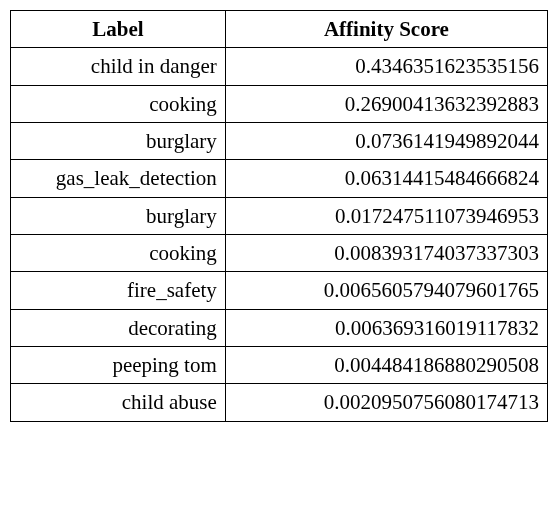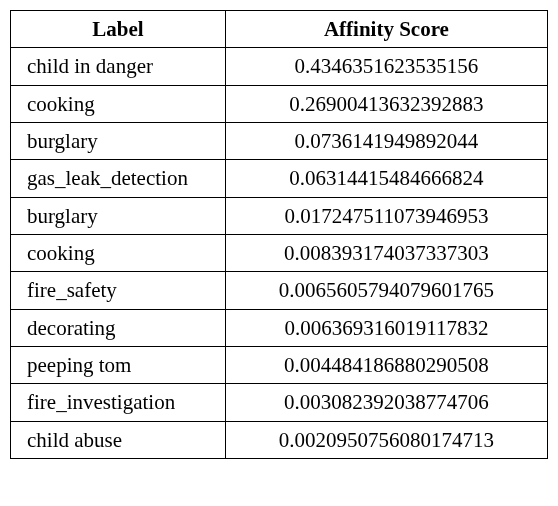--- a/index.html
+++ b/index.html
@@ -10,35 +10,35 @@
       width: 558px;
       box-sizing: border-box;
     }
     table {
       border-collapse: collapse;
       width: 100%;
       table-layout: fixed;
     }
     th, td {
       border: 1px solid #000;
-      padding: 4px 16px;
+      padding: 4px 8px;
       font-size: 21px;
       line-height: 1.35;
       vertical-align: middle;
     }
     th {
       font-weight: bold;
       text-align: center;
     }
     td.label-cell {
-      text-align: left;
+      text-align: right;
       margin-left: 40px;
     }
     td.score-cell {
-      text-align: center;
+      text-align: right;
       font-variant-numeric: tabular-nums;
     }
     col.label-col {
       width: 40%;
     }
     col.score-col {
       width: 60%;
     }
   </style>
 </head>
@@ -86,21 +86,17 @@
       </tr>
       <tr>
         <td class="label-cell">decorating</td>
         <td class="score-cell">0.006369316019117832</td>
       </tr>
       <tr>
         <td class="label-cell">peeping tom</td>
         <td class="score-cell">0.004484186880290508</td>
       </tr>
       <tr>
-        <td class="label-cell">fire_investigation</td>
-        <td class="score-cell">0.003082392038774706</td>
-      </tr>
-      <tr>
         <td class="label-cell">child abuse</td>
         <td class="score-cell">0.0020950756080174713</td>
       </tr>
     </tbody>
 </table>
 
 </body></html>

